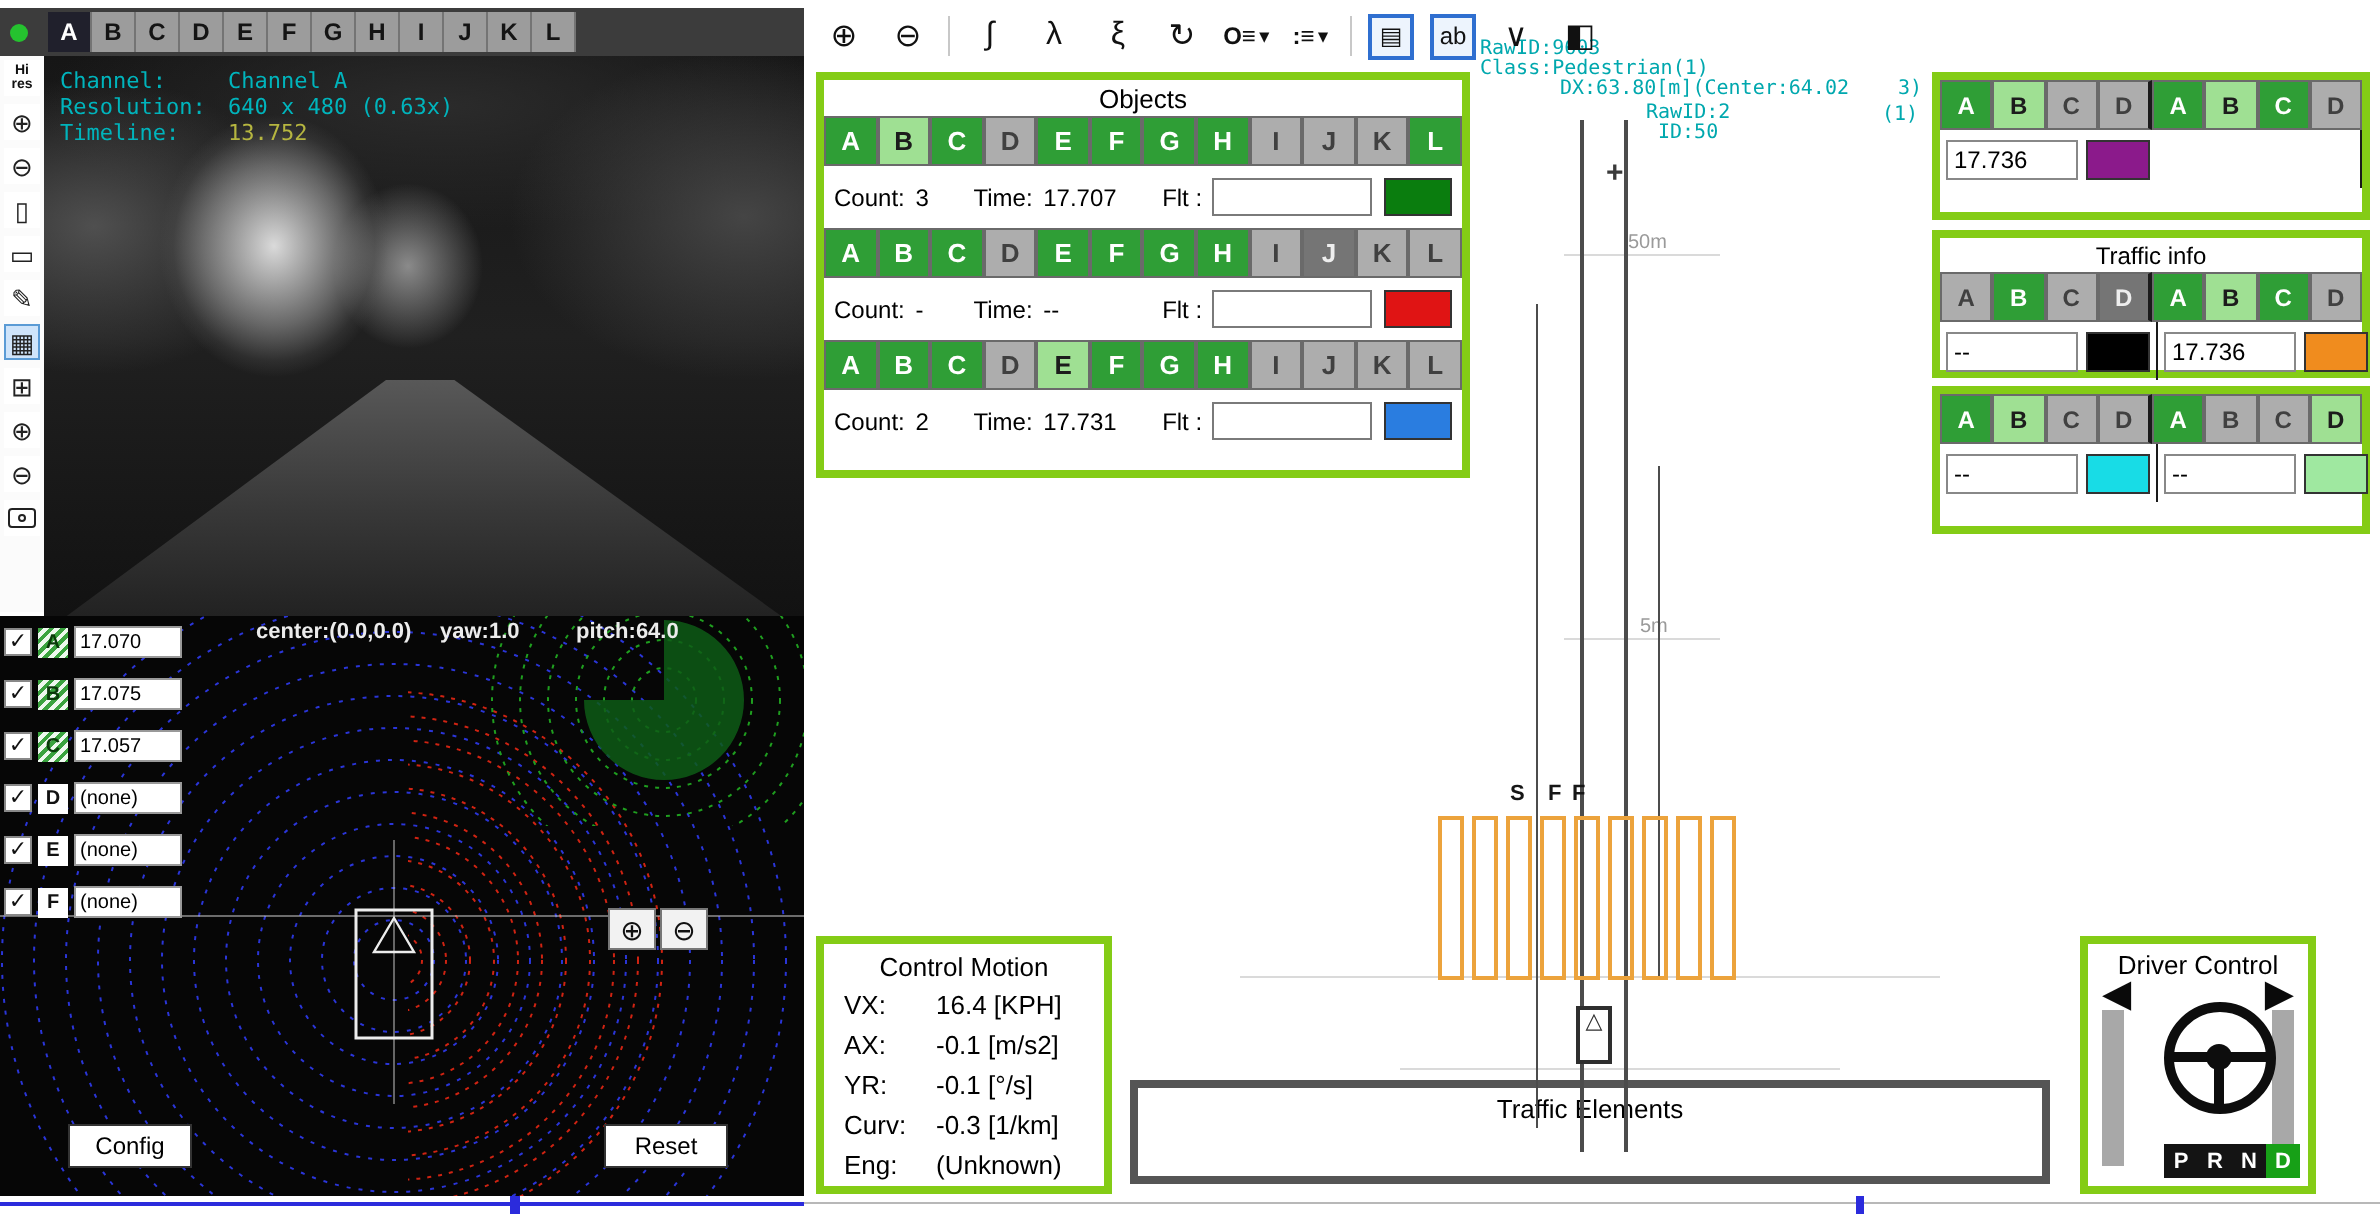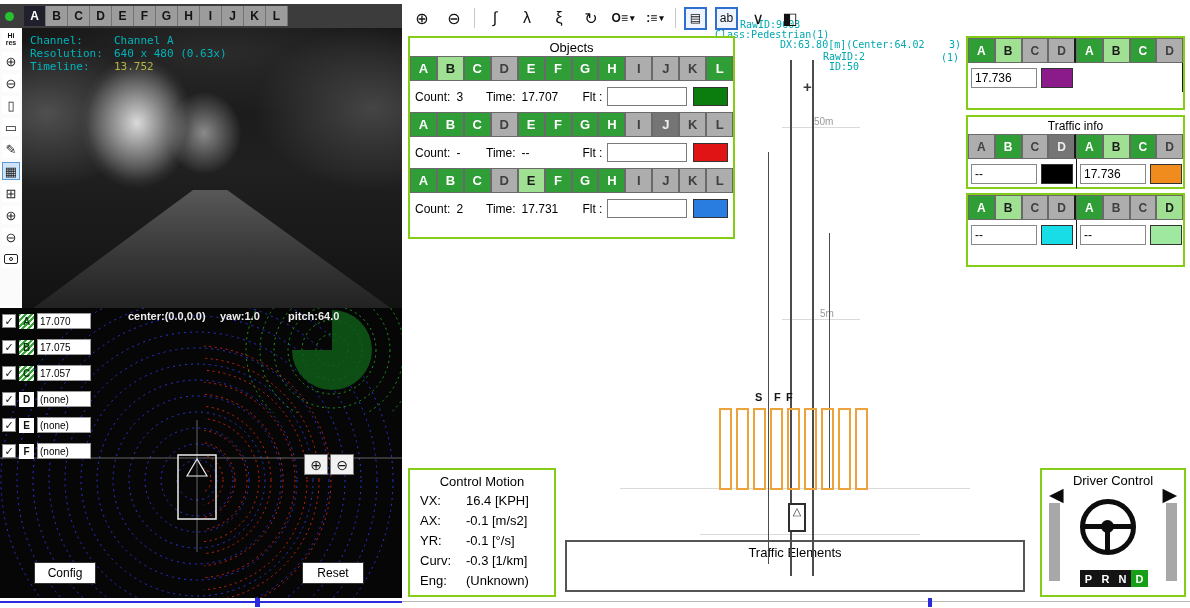--- a/index.html
+++ b/index.html
@@ -62,21 +62,21 @@
 
 
 .rtb{position:absolute;left:410px;top:5px;height:26px;display:flex;align-items:center;gap:8px;z-index:4}
 .tbtn{min-width:24px;height:24px;display:flex;align-items:center;justify-content:center;font-size:16px;color:#111}
 .tbtn.combo{font-size:12px;font-weight:bold;gap:2px}
 .tbtn .caret{font-size:9px}
 .tbtn.toggle{min-width:23px;width:23px;height:23px;border:2px solid #2f6fd0;background:#edf4fd;font-size:12px}
 .tdiv{width:1px;height:20px;background:#c8c8c8}
 
 
-.panel{position:absolute;background:#fff;border:2px solid #84cc16}
+.panel{position:absolute;background:#fff;border:4px solid #84cc16}
 .ptitle{height:18px;display:flex;align-items:center;justify-content:center;font-size:13px;color:#000}
 .lrow{display:flex;height:25px}
 .lb{flex:1;display:flex;align-items:center;justify-content:center;font-size:13px;font-weight:bold;border:1px solid #6a6a6a}
 .lb[data-s="on"]{background:#2f9e36;color:#fff}
 .lb[data-s="lt"]{background:#9fe093;color:#1c1c1c}
 .lb[data-s="off"]{background:#adadad;color:#404040}
 .lb[data-s="dk"]{background:#757575;color:#eee}
 
 
 .objects{left:408px;top:36px;width:327px;height:203px;z-index:3}
@@ -103,21 +103,21 @@
 .vm .ptitle{height:22px}
 .vm-rows{padding:1px 0 0 10px;display:flex;flex-direction:column;gap:5px}
 .vm-row{display:flex;font-size:13px;line-height:15px}
 .vm-l{width:46px}
 
 
 .te{left:565px;top:540px;width:460px;height:52px;border-color:#555;z-index:1}
 .te .ptitle{height:20px}
 
 
-.dc{left:1040px;top:468px;width:146px;height:129px;z-index:3}
+.dc{left:1040px;top:468px;width:118px;height:129px;z-index:3}
 .dc .ptitle{height:20px}
 .arr{position:absolute;font-size:19px;color:#0a0a0a}
 .arr.l{left:7px;top:13px}
 .arr.r{right:7px;top:13px}
 .bar{position:absolute;top:33px;width:11px;height:78px;background:#a8a8a8}
 .bar.l{left:7px}.bar.r{right:7px}
 .wheel{position:absolute;left:38px;top:29px;width:56px;height:56px;border:5px solid #0d0d0d;border-radius:50%;background:#fff}
 .wheel::before{content:"";position:absolute;left:-1px;right:-1px;top:20px;height:5px;background:#0d0d0d}
 .wheel::after{content:"";position:absolute;left:20px;top:22px;width:5px;height:25px;background:#0d0d0d}
 .hub{position:absolute;left:16px;top:16px;width:13px;height:13px;border-radius:50%;background:#0d0d0d}
@@ -312,21 +312,21 @@
         <span class="caret">▾</span>
       </div>
     <div class="tdiv"></div>
     <div class="tbtn toggle">▤</div>
     <div class="tbtn toggle">ab</div>
     <div class="tbtn">∨</div>
     <div class="tbtn">◧</div>
   </div>
 
   <span class="ann" style="left:740px;top:19px">RawID:9603</span>
-  <span class="ann" style="left:715px;top:29px">Class:Pedestrian(1)</span>
+  <span class="ann" style="left:740px;top:29px">Class:Pedestrian(1)</span>
   <span class="ann" style="left:780px;top:39px">DX:63.80[m](Center:64.02</span>
   <span class="ann" style="left:823px;top:51px">RawID:2</span>
   <span class="ann" style="left:829px;top:61px">ID:50</span>
   <span class="ann" style="left:949px;top:39px">3)</span>
   <span class="ann" style="left:941px;top:52px">(1)</span>
   <span class="cross">+</span>
   <div class="tick" style="left:782px;top:127px;width:78px"></div>
   <span class="mark" style="left:814px;top:116px">50m</span>
   <div class="tick" style="left:782px;top:319px;width:78px"></div>
   <span class="mark" style="left:820px;top:308px">5m</span>

